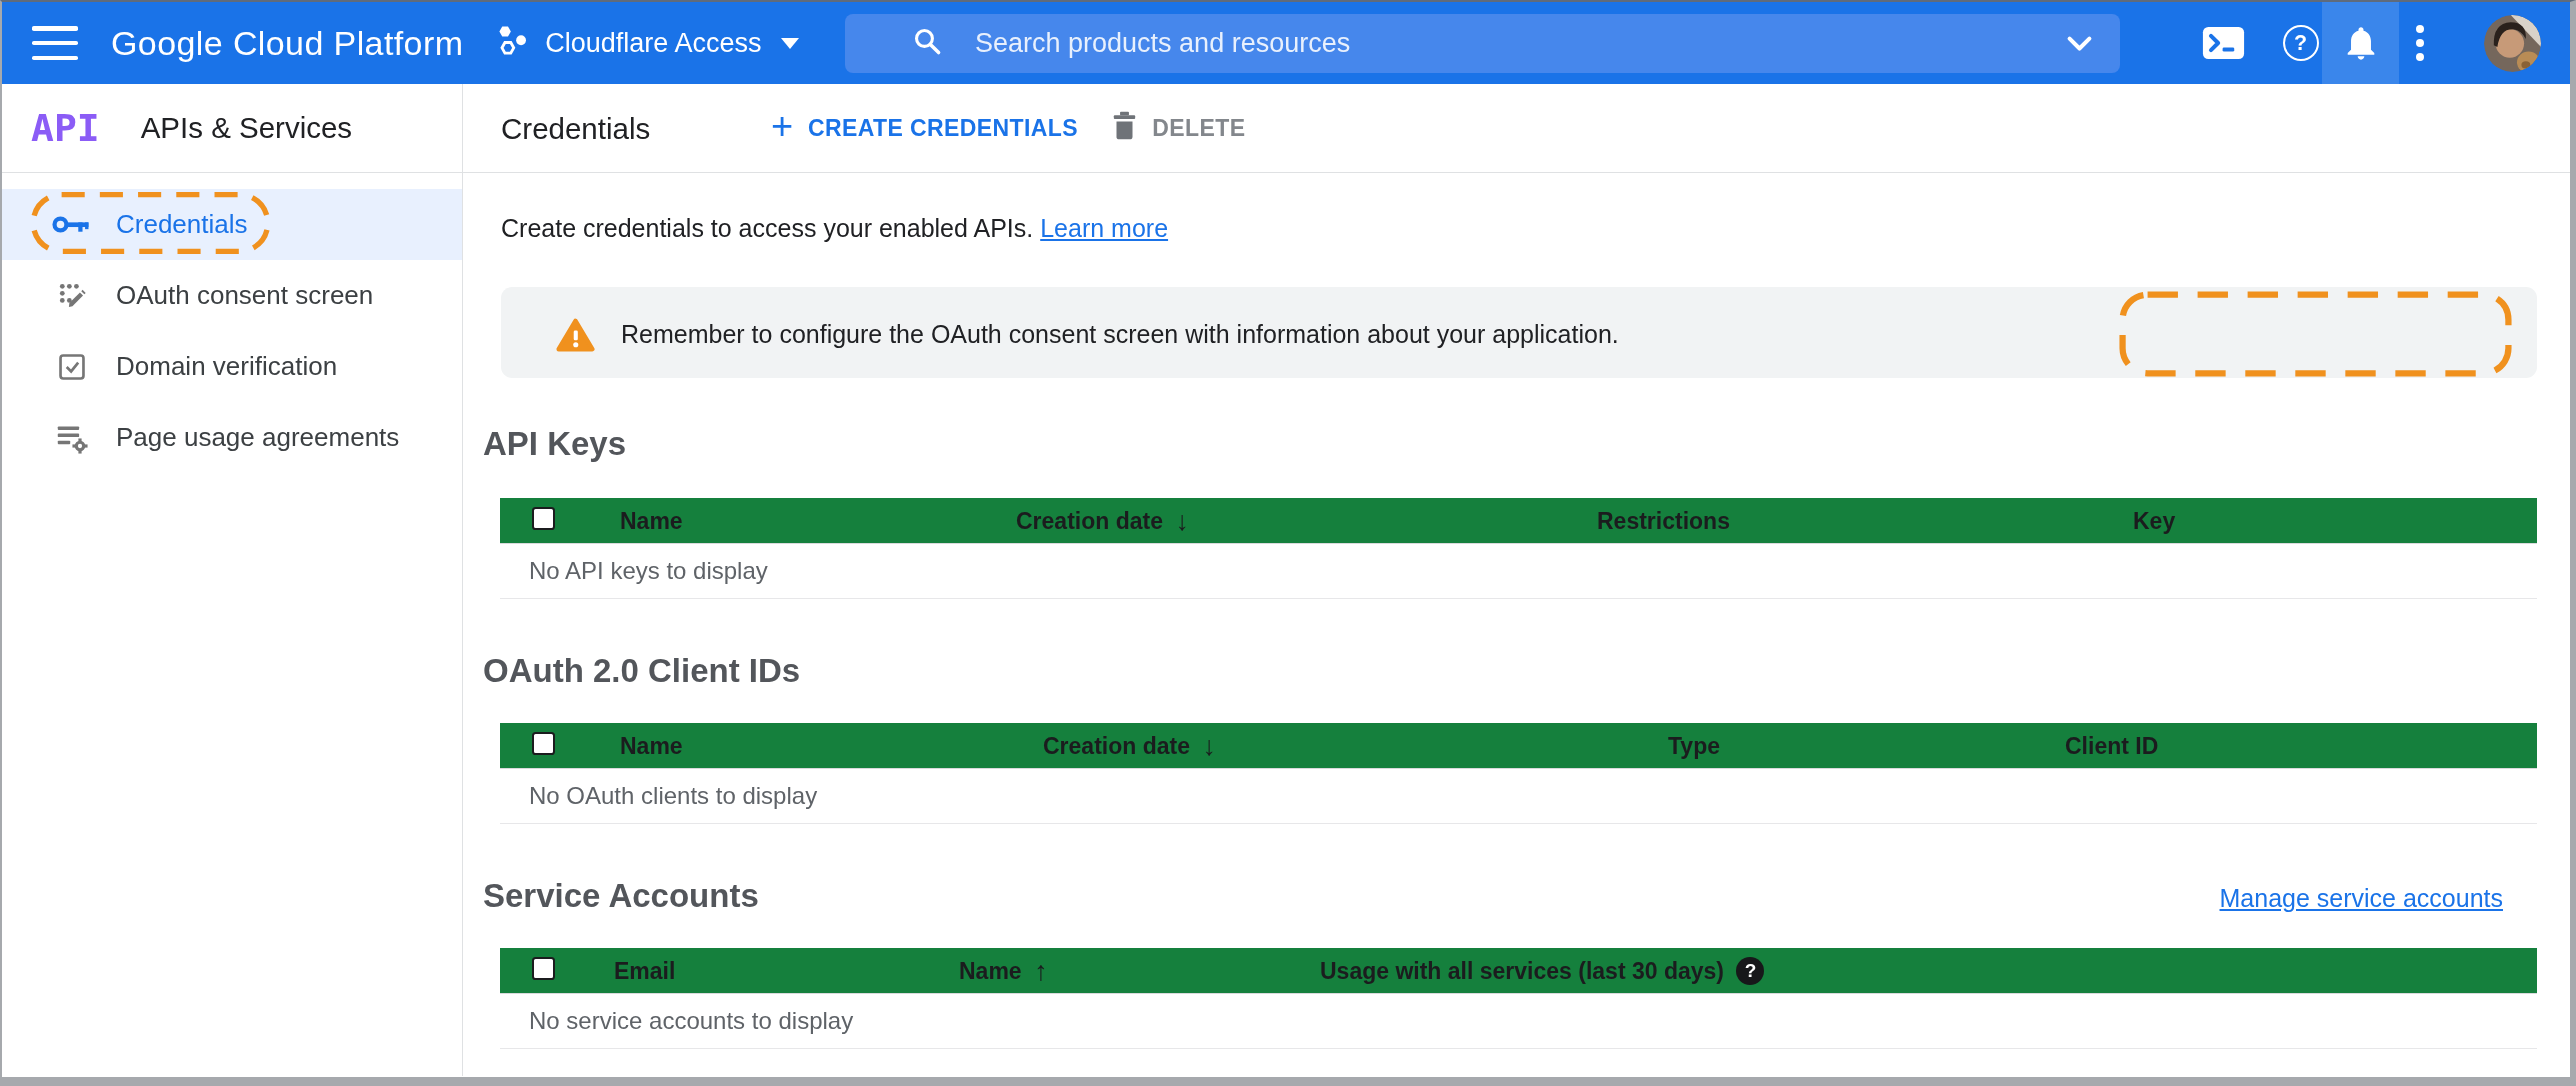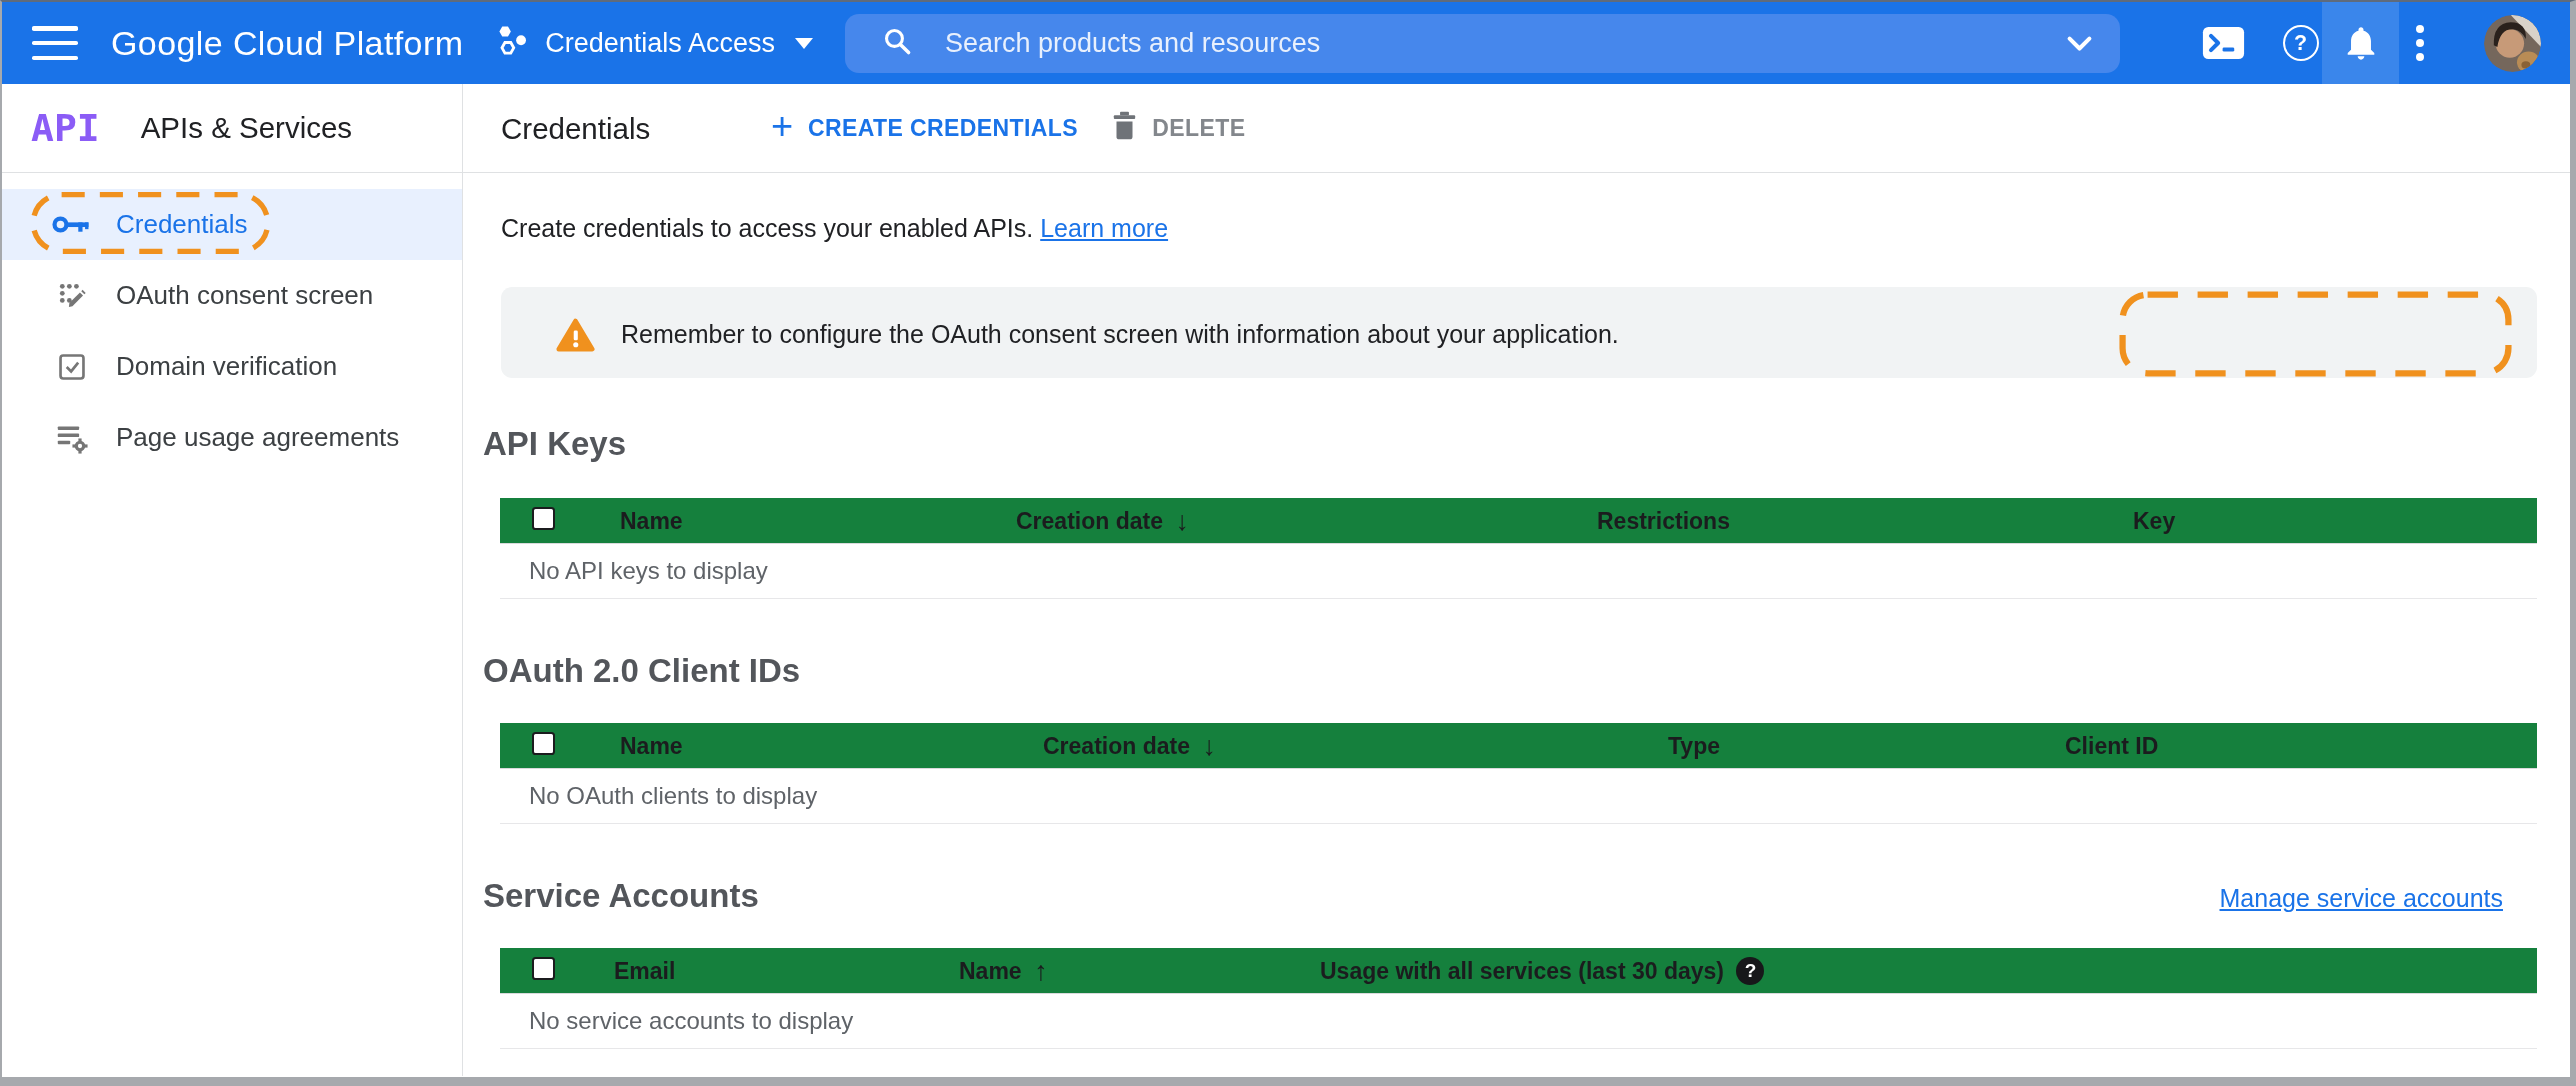--- a/index.html
+++ b/index.html
@@ -15,21 +15,21 @@
   .hamburger { position:absolute; left:30px; top:24px; width:46px; height:34px;
                display:flex; flex-direction:column; justify-content:space-between; cursor:pointer; }
   .hamburger div { height:4.5px; background:#fff; border-radius:1.8px; }
   .logo { position:absolute; left:109px; top:0; height:82px; display:flex; align-items:center;
           color:#fff; font-size:34px; letter-spacing:0.4px; }
   .project { position:absolute; left:493px; top:0; height:82px; display:flex; align-items:center; gap:14.3px; cursor:pointer; }
   .project-name { color:#fff; font-size:27px; }
   .caret-down { width:0; height:0; border-left:9.8px solid transparent; border-right:9.8px solid transparent;
                 border-top:11.6px solid #fff; margin-left:5.4px; }
   .search { position:absolute; left:843px; top:11.6px; width:1275px; height:59px; background:#4687ec;
-            border-radius:14px; display:flex; align-items:center; padding-left:38px; }
+            border-radius:8px; display:flex; align-items:center; padding-left:68px; }
   .search input { flex:1; background:transparent; border:none; outline:none; color:#fff;
                   font-size:27px; margin-left:30px; font-family:inherit; }
   .search input::placeholder { color:rgba(255,255,255,.88); }
   .search-caret { position:absolute; right:27px; top:21.4px; }
   .top-ic { position:absolute; top:0; height:82px; display:flex; align-items:center; justify-content:center; cursor:pointer; }
   .shell { left:2190px; width:63px; }
   .helpw { left:2267px; width:63px; }
   .help-circle { width:36px; height:36px; border:2.7px solid #fff; border-radius:50%; color:#fff;
                  font-size:21.4px; font-weight:bold; display:flex; align-items:center; justify-content:center; }
   .bellw { left:2320px; width:77px; background:rgba(255,255,255,.14); }
@@ -107,21 +107,21 @@
     <div class="logo">Google Cloud Platform</div>
 
     <div class="project">
       <span>
         <svg width="36" height="34" viewBox="0 0 40 38">
           <path d="M7,2 L15,2 L19,9 L15,16 L7,16 L3,9 Z" fill="#fff" transform="scale(0.8) translate(3,0)"></path>
           <path d="M11,17.5 L17.5,17.5 L20.8,23.5 L17.5,29.5 L11,29.5 L7.7,23.5 Z" fill="none" stroke="#fff" stroke-width="3.2" transform="translate(0,2)"></path>
           <circle cx="29" cy="17" r="5.5" fill="#fff"></circle>
         </svg>
       </span>
-      <span class="project-name">Credentials Access</span>
+      <span class="project-name">Cloudflare Access</span>
       <span class="caret-down"></span>
     </div>
 
     <div class="search">
       <span>
         <svg width="30" height="30" viewBox="0 0 34 34">
           <circle cx="13" cy="13" r="9" fill="none" stroke="#fff" stroke-width="3.5"></circle>
           <line x1="20" y1="20" x2="29" y2="29" stroke="#fff" stroke-width="4" stroke-linecap="round"></line>
         </svg>
       </span>

